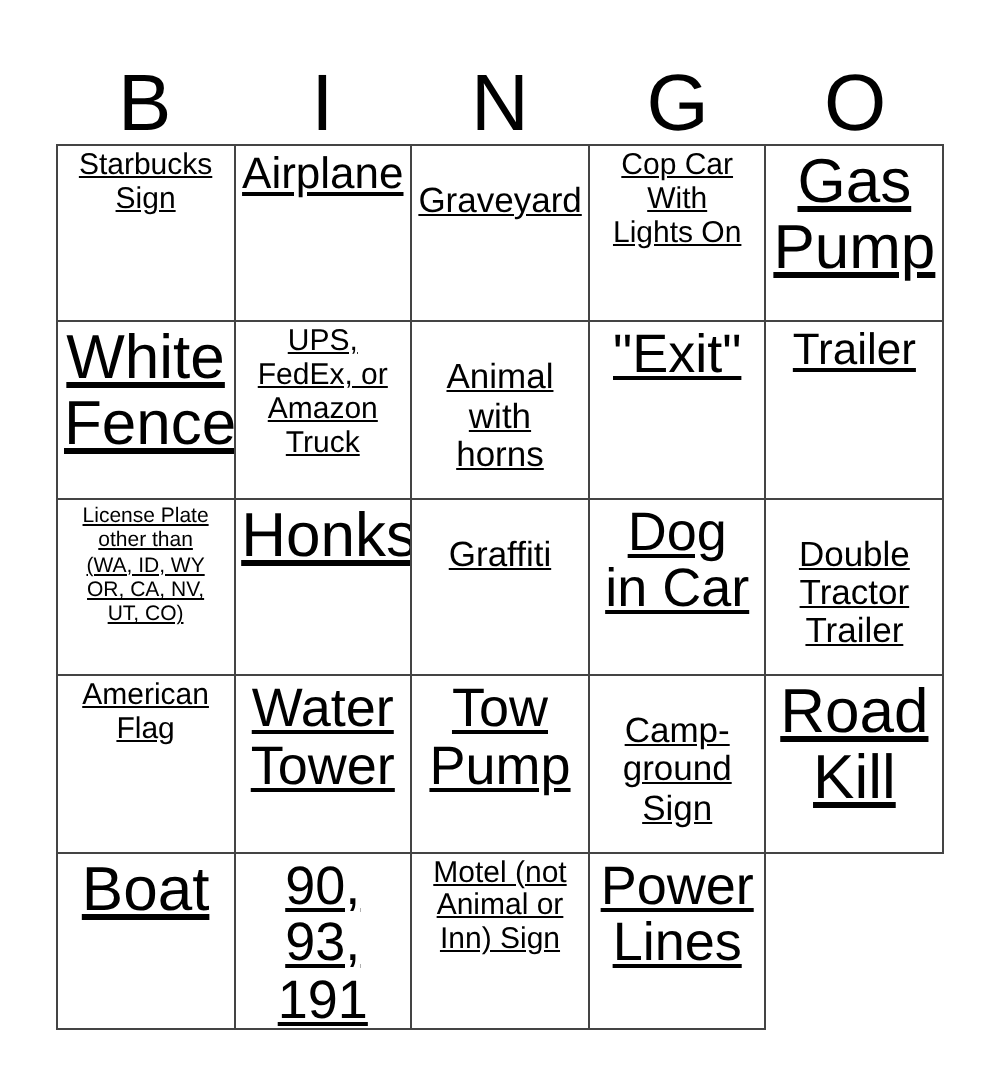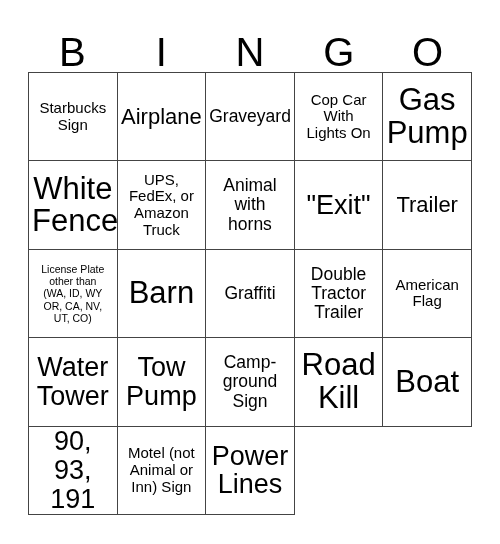--- a/index.html
+++ b/index.html
@@ -50,37 +50,38 @@
     box-sizing: border-box;
     display: grid;
     grid-template-columns: repeat(5, 1fr);
     grid-template-rows: repeat(5, 1fr);
   }
   .cell {
     border-right: 1.5px solid #444444;
     border-bottom: 1.5px solid #444444;
     box-sizing: border-box;
     display: flex;
-    align-items: center;
+    align-items: flex-start;
     justify-content: center;
     text-align: center;
     padding: 2px 3px;
     overflow: hidden;
+    text-decoration: underline;
   }
   .cell-text {
     display: block;
     width: 100%;
     line-height: 1.06;
     white-space: pre-line;
   }
   
   .fs-xxs .cell-text { font-size: 10.5px; line-height: 1.18; }
   .fs-xs  .cell-text { font-size: 15px; line-height: 1.12; }
   .fs-sm  .cell-text { font-size: 15px; line-height: 1.12; }
-  .fs-md  .cell-text { font-size: 17.5px; line-height: 1.1; }
+  .fs-md  .cell-text { font-size: 17.5px; line-height: 1.1; margin-top: 16px; }
   .fs-lg  .cell-text { font-size: 22px; line-height: 1.08; }
   .fs-xl  .cell-text { font-size: 27px; line-height: 1.06; }
   .fs-xxl .cell-text { font-size: 31px; line-height: 1.05; }
 </style>
 </head>
 <body>
 
 <div class="card">
 
   <div class="header-row">
@@ -133,24 +134,28 @@
         <span class="cell-text">Trailer</span>
       </div>
       <div class="cell fs-xxs">
         <span class="cell-text">License Plate
 other than
 (WA, ID, WY
 OR, CA, NV,
 UT, CO)</span>
       </div>
       <div class="cell fs-xxl">
-        <span class="cell-text">Barn</span>
+        <span class="cell-text">Honks</span>
       </div>
       <div class="cell fs-md">
         <span class="cell-text">Graffiti</span>
+      </div>
+      <div class="cell fs-xl">
+        <span class="cell-text">Dog
+in Car</span>
       </div>
       <div class="cell fs-md">
         <span class="cell-text">Double
 Tractor
 Trailer</span>
       </div>
       <div class="cell fs-sm">
         <span class="cell-text">American
 Flag</span>
       </div>

